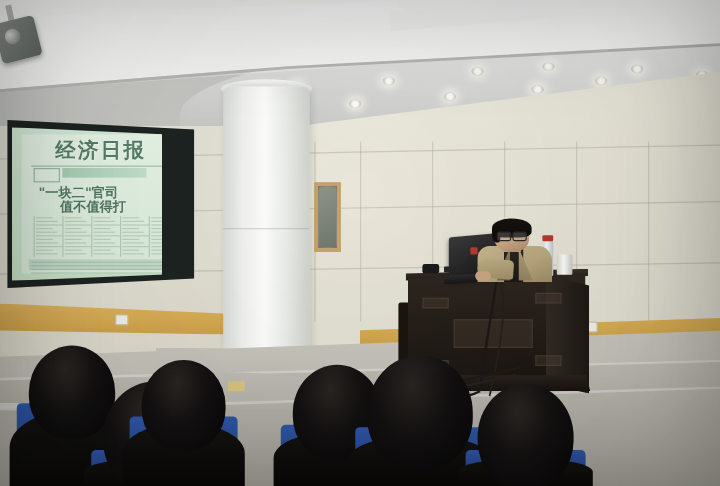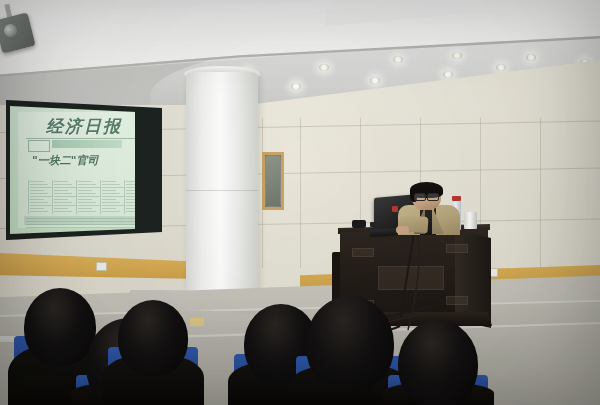--- a/index.html
+++ b/index.html
@@ -81,21 +81,21 @@
   #column-seam2{left:186px;top:296px;width:72px;height:2px;background:rgba(140,142,138,.40);}
 
   
   #screen-frame{left:6px;top:100px;width:156px;height:140px;
     background:#1d2320;
     clip-path:polygon(0 0,156px 8px,156px 132px,0 140px);
     box-shadow:0 2px 6px rgba(0,0,0,.4);}
   #screen-img{left:10px;top:106px;width:125px;height:128px;
     background:linear-gradient(170deg,#d9efdc 0%,#cfeacf 45%,#c7e4c8 100%);
     clip-path:polygon(0 0,148px 7px,148px 122px,0 128px);
-    overflow:hidden;font-style:italic;}
+    overflow:hidden;}
   #paper{position:absolute;left:8px;top:6px;width:132px;height:116px;
     background:linear-gradient(175deg,#e9f7e9,#dceedc);}
   #masthead{position:absolute;left:14px;top:3px;width:104px;height:22px;
     color:#3f6b56;font-family:"DejaVu Sans", sans-serif;font-size:17px;font-weight:bold;
     letter-spacing:2px;line-height:22px;text-align:center;
     text-shadow:0 1px 1px rgba(255,255,255,.7);opacity:.85;}
   #masthead-rule{position:absolute;left:8px;top:26px;width:116px;height:1px;background:rgba(90,130,105,.45);}
   #sub-banner{position:absolute;left:34px;top:28px;width:70px;height:8px;
     background:linear-gradient(90deg,#8fc2a4,#b8d9c2);opacity:.7;}
   #masthead-box{position:absolute;left:10px;top:28px;width:20px;height:10px;
@@ -303,20 +303,21 @@
   <div class="abs" id="column-seam2"></div>
 
   <div class="abs" id="screen-frame"></div>
   <div class="abs" id="screen-img">
     <div id="paper">
       <div id="masthead">经济日报</div>
       <div id="masthead-rule"></div>
       <div id="masthead-box"></div>
       <div id="sub-banner"></div>
       <div id="headline1">"一块二"官司</div>
+      <div id="headline2">值不值得打</div>
       <div id="newspaper-body">
           <div class="colrule" style="left: 10px; top: 68px; height: 34px;"></div>
           <div class="colrule" style="left: 34px; top: 68px; height: 34px;"></div>
           <div class="colrule" style="left: 58px; top: 68px; height: 34px;"></div>
           <div class="colrule" style="left: 82px; top: 68px; height: 34px;"></div>
           <div class="colrule" style="left: 106px; top: 68px; height: 34px;"></div>
           <div class="textline" style="left: 12px; top: 69px; width: 14px;"></div>
           <div class="textline" style="left: 12px; top: 72px; width: 18px;"></div>
           <div class="textline" style="left: 12px; top: 75px; width: 22px;"></div>
           <div class="textline" style="left: 12px; top: 78px; width: 14px;"></div>

